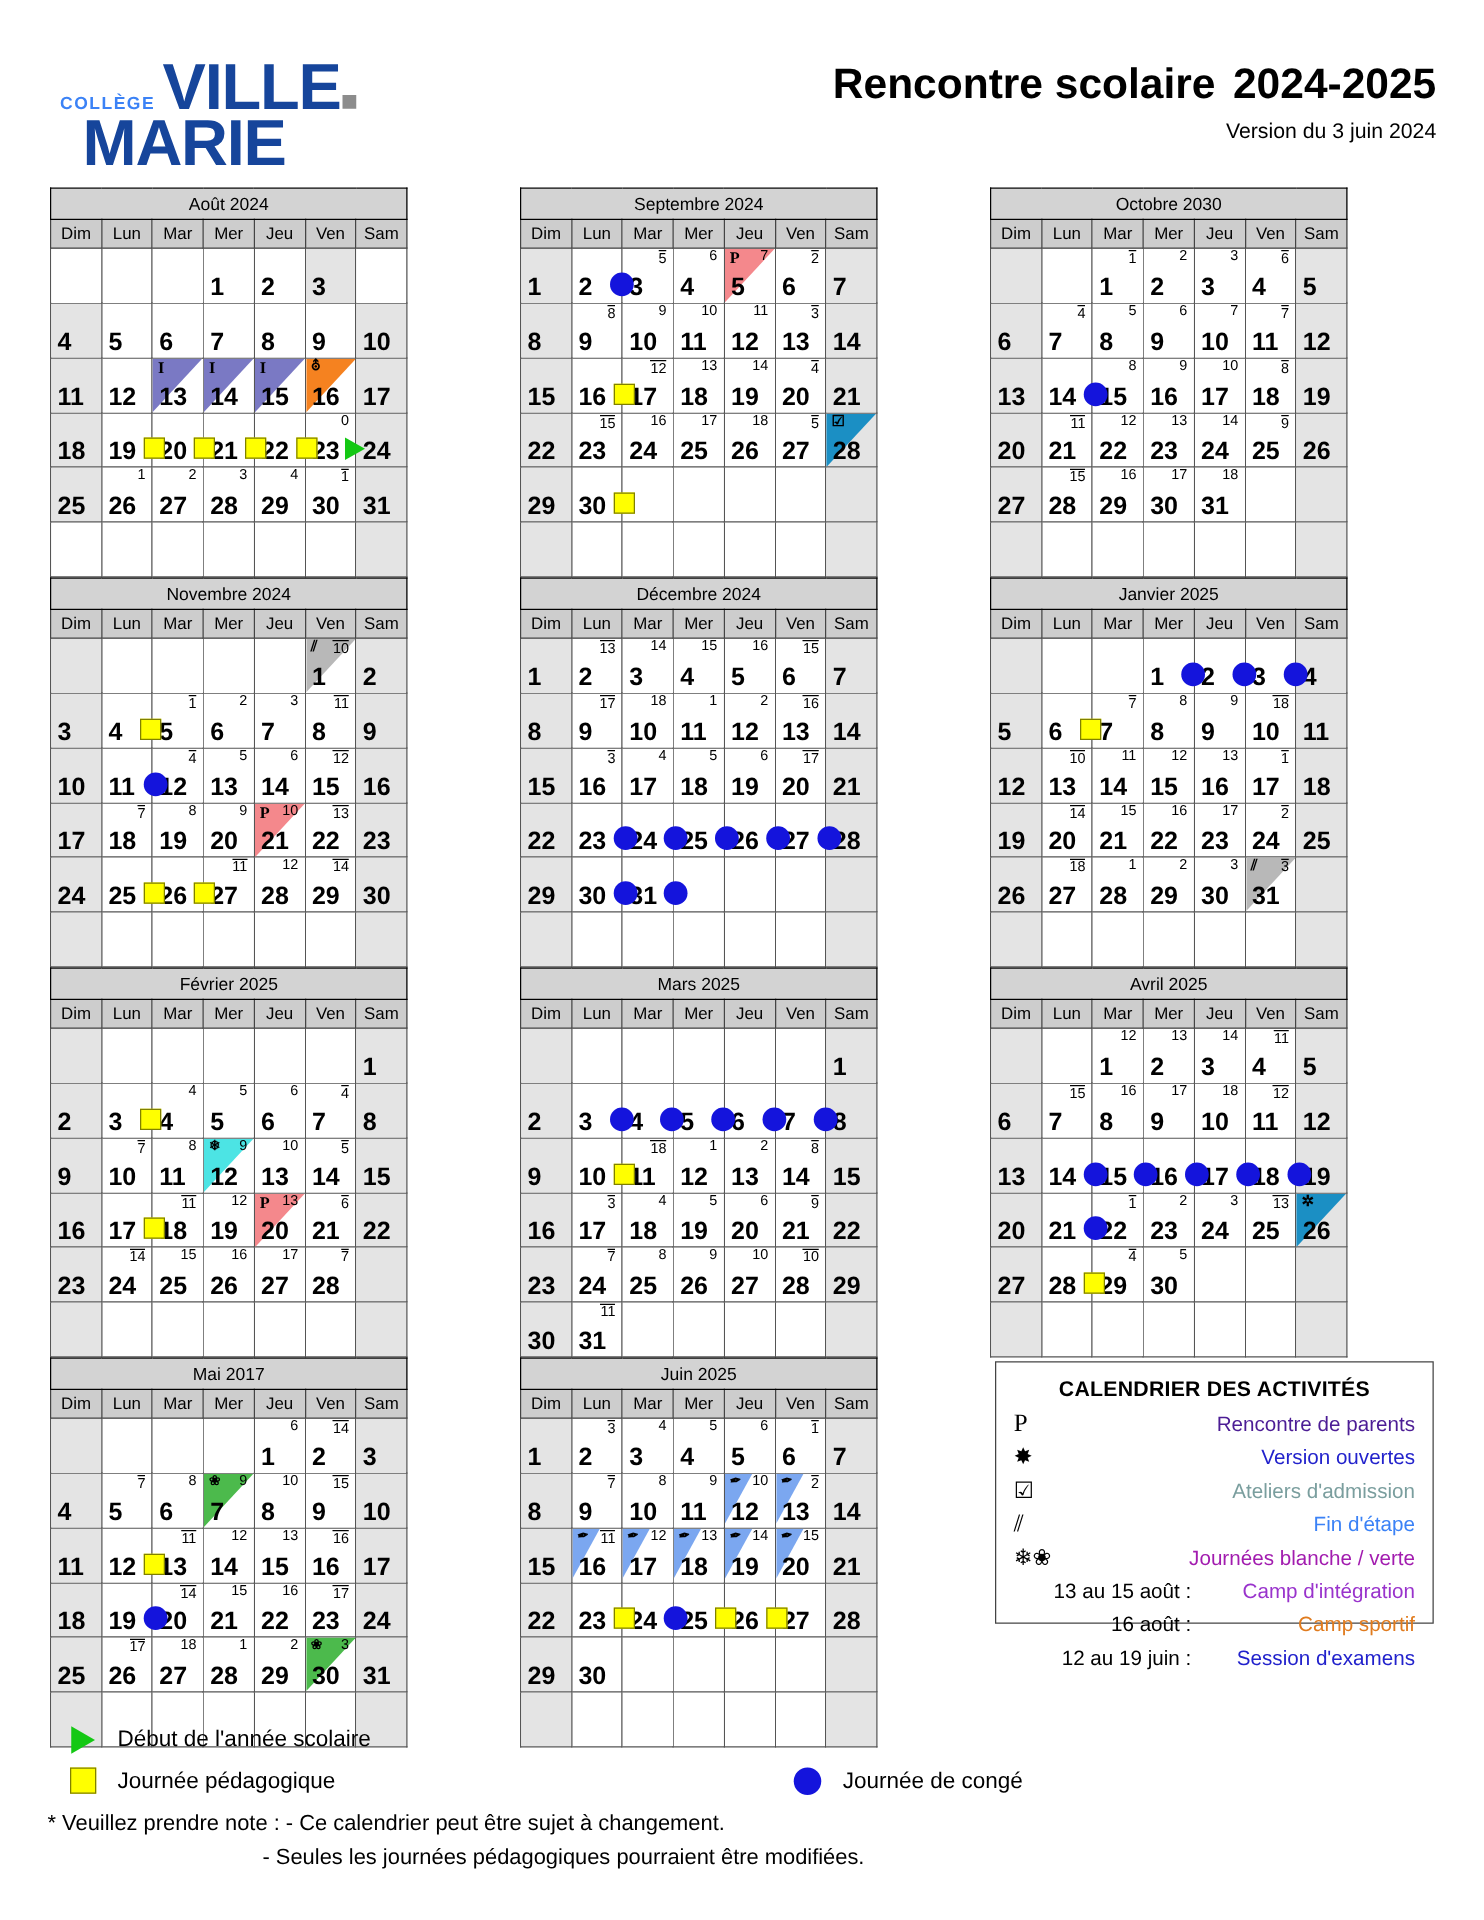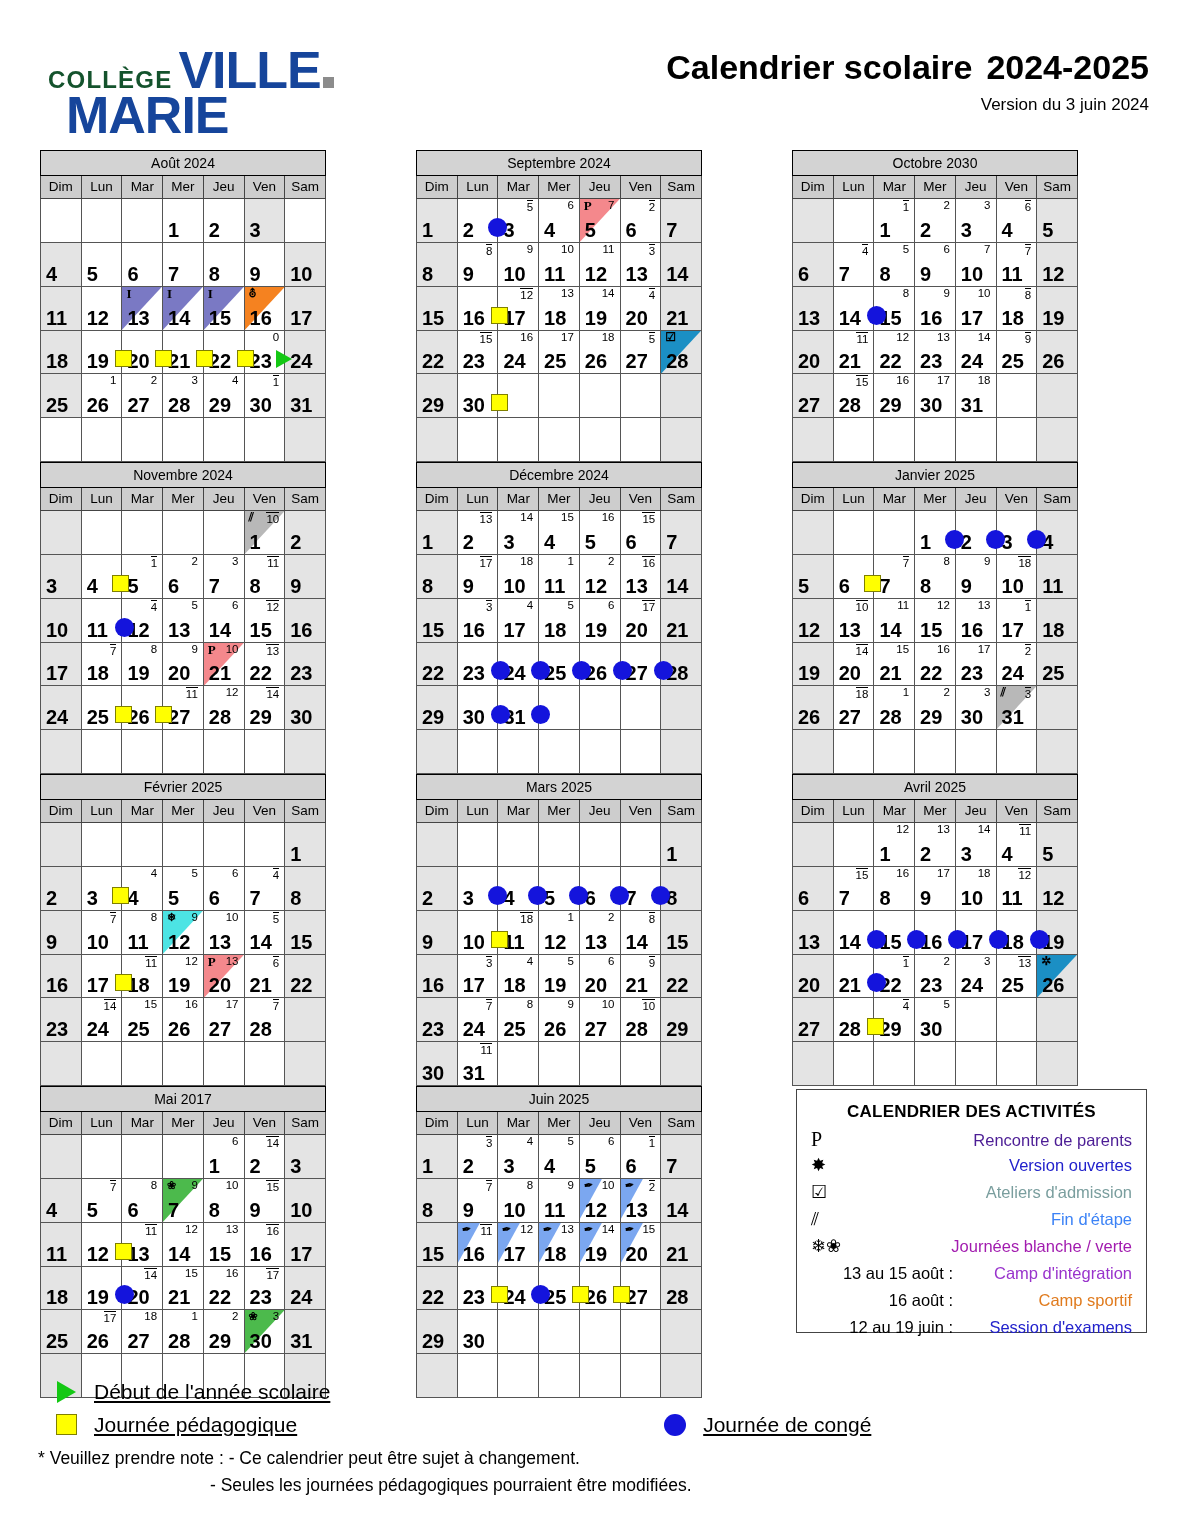--- a/index.html
+++ b/index.html
@@ -11,22 +11,22 @@
     color: #000;
     position: relative;
     overflow: hidden;
   }
 
   
   #header { position: relative; height: 130px; }
   #logo { position: absolute; left: 48px; top: 48px; line-height: 0.86; }
   #logo .l1 { display: flex; align-items: baseline; }
   #logo .college {
-    font-size: 24px; letter-spacing: 1.2px; font-weight: 700;
-    color: #14532d; margin-right: 6px;
+    font-size: 14px; letter-spacing: 1.2px; font-weight: 700;
+    color: #3b82f6; margin-right: 6px;
   }
   #logo .ville {
     font-size: 52px; font-weight: 700; color: #16459b; letter-spacing: -1px;
   }
   #logo .sq {
     display:inline-block; width:11px; height:11px; background:#8c8c8c;
     margin-left:2px; vertical-align: 16px;
   }
   #logo .marie {
     font-size: 52px; font-weight: 700; color: #16459b; letter-spacing: -1px;
@@ -126,21 +126,21 @@
     border-top: 9px solid transparent;
     border-bottom: 9px solid transparent;
     z-index: 4;
   }
   td.day.wide .chip-yellow, td.day.wide .chip-blue { left: 33px; }
 
   
   #activities {
     position: absolute;
     left: 796px; top: 1089px;
-    width: 351px; height: 244px;
+    width: 351px; height: 210px;
     border: 1.4px solid #444;
     background: #fff;
     padding: 12px 14px 0 14px;
   }
   #act-title {
     text-align: center; font-weight: 700; font-size: 17px; letter-spacing: 0.2px;
     margin-bottom: 7px;
   }
   .act-row {
     display: flex; align-items: baseline; font-size: 16.5px;
@@ -148,21 +148,21 @@
   }
   .act-ico { width: 86px; flex: 0 0 86px; font-size: 18px; line-height: 1; }
   .act-ico.serif { font-family: "Liberation Serif", serif; font-size: 20px; }
   .act-lbl { flex: 1; text-align: right; }
   .act-row.date .act-ico { width: 150px; flex: 0 0 150px; text-align: right; padding-right: 8px; font-size: 16.5px; font-family:"Liberation Sans", sans-serif;}
 
   
   #legend { position: absolute; left: 38px; top: 1375px; width: 1100px; }
   .lg-row { display:flex; align-items:center; height: 33px; }
   .lg-ico { width: 56px; flex: 0 0 56px; display:flex; justify-content:center; }
-  .lg-txt { font-size: 21px; text-decoration: underline; }
+  .lg-txt { font-size: 18px; }
   .lg-second { margin-left: 350px; display:flex; align-items:center; }
   .green-tri-big { width:0;height:0;border-left:19px solid #14c814;border-top:11px solid transparent;border-bottom:11px solid transparent; }
   .yellow-sq-big { width: 21px; height: 21px; background:#ffff00; border:1.4px solid #808000; }
   .blue-dot-big { width: 22px; height:22px; border-radius:50%; background:#1414dc; }
 
   #notes { position:absolute; left: 38px; top: 1448px; font-size: 17.5px; }
   #notes .n2 { margin-left: 172px; margin-top: 6px; }
 </style>
 </head>
 <body>
@@ -172,21 +172,21 @@
     <div class="l1">
       <span class="college">COLLÈGE</span>
       <span class="ville">VILLE</span>
       <span class="sq"></span>
     </div>
     <span class="marie">MARIE</span>
   </div>
 
   <div id="title-block">
     <div id="maintitle">
-      <span>Calendrier scolaire</span><span class="year">2024-2025</span>
+      <span>Rencontre scolaire</span><span class="year">2024-2025</span>
     </div>
     <div id="version">Version du 3 juin 2024</div>
   </div>
 </div>
 
 <div id="months">
     <table class="month">
       <tbody>
         <tr class="month-title">
           <td colspan="7">Août 2024</td>

